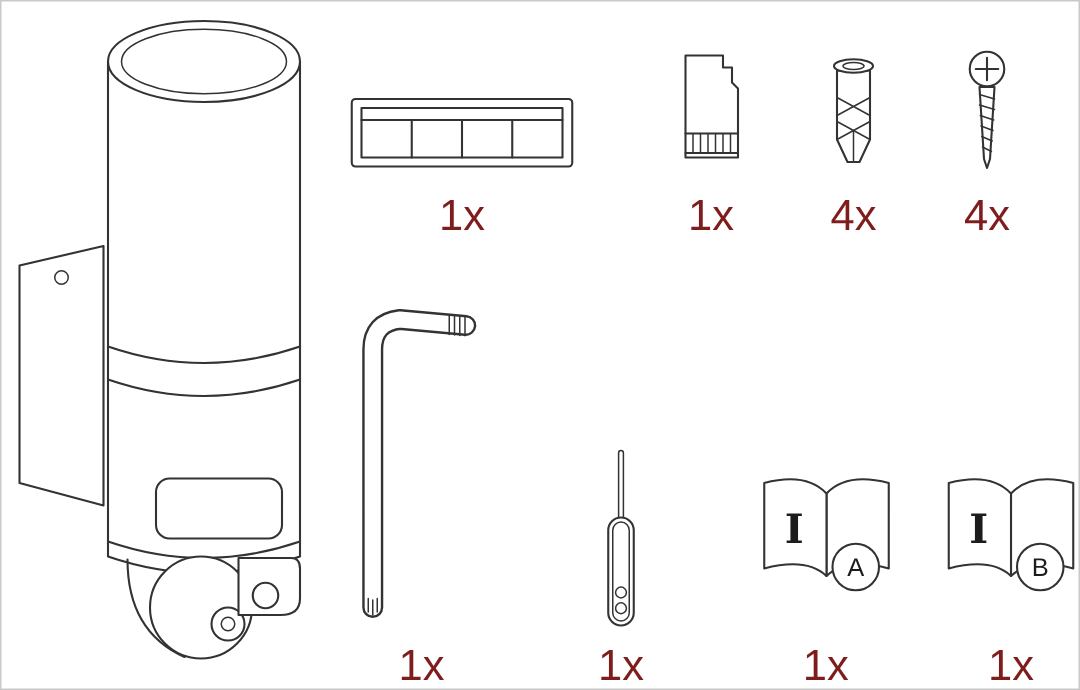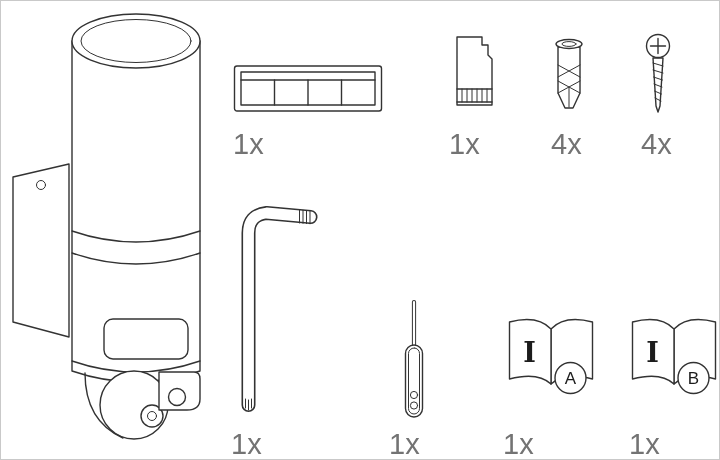--- a/index.html
+++ b/index.html
@@ -1,20 +1,20 @@
 <!DOCTYPE html>
 <html style="--line: #333333;"><head>
 <meta charset="utf-8">
 <style>
   * { margin:0; padding:0; box-sizing:border-box; }
   html,body { width:720px; height:460px; background:#fff; font-family:"Liberation Sans",sans-serif; }
   .stage { position:absolute; top:0; left:0; width:720px; height:460px; background:#fff; border:1px solid #c9c9c9; overflow:hidden; }
   .item { position:absolute; }
   .item svg { position:absolute; left:50%; transform:translateX(-50%); overflow:visible; }
-  .qty { position:absolute; bottom:0; left:0; width:100%; font-size:29px; line-height:30px; color:#737373; }
+  .qty { position:absolute; bottom:0; left:0; width:100%; text-align:center; font-size:29px; line-height:30px; color:#7f1d1d; }
 
   
   .ln  { stroke:var(--line,#333); fill:none;  stroke-width:1.4; stroke-linecap:round; stroke-linejoin:round; }
   .th  { stroke:var(--line,#333); fill:none;  stroke-width:1;   stroke-linecap:round; stroke-linejoin:round; }
   .fw  { stroke:var(--line,#333); fill:#fff;  stroke-width:1.4; stroke-linejoin:round; }
   .kb  { stroke:var(--line,#333); fill:none;  stroke-width:14;   stroke-linecap:round; stroke-linejoin:round; }
   .kw  { stroke:#fff;             fill:none;  stroke-width:10.8; stroke-linecap:round; stroke-linejoin:round; }
   .pb  { stroke:var(--line,#333); fill:none;  stroke-width:4.2;  stroke-linecap:round; }
   .pw  { stroke:#fff;             fill:none;  stroke-width:2.2;  stroke-linecap:round; }
   svg text { stroke:none; }

